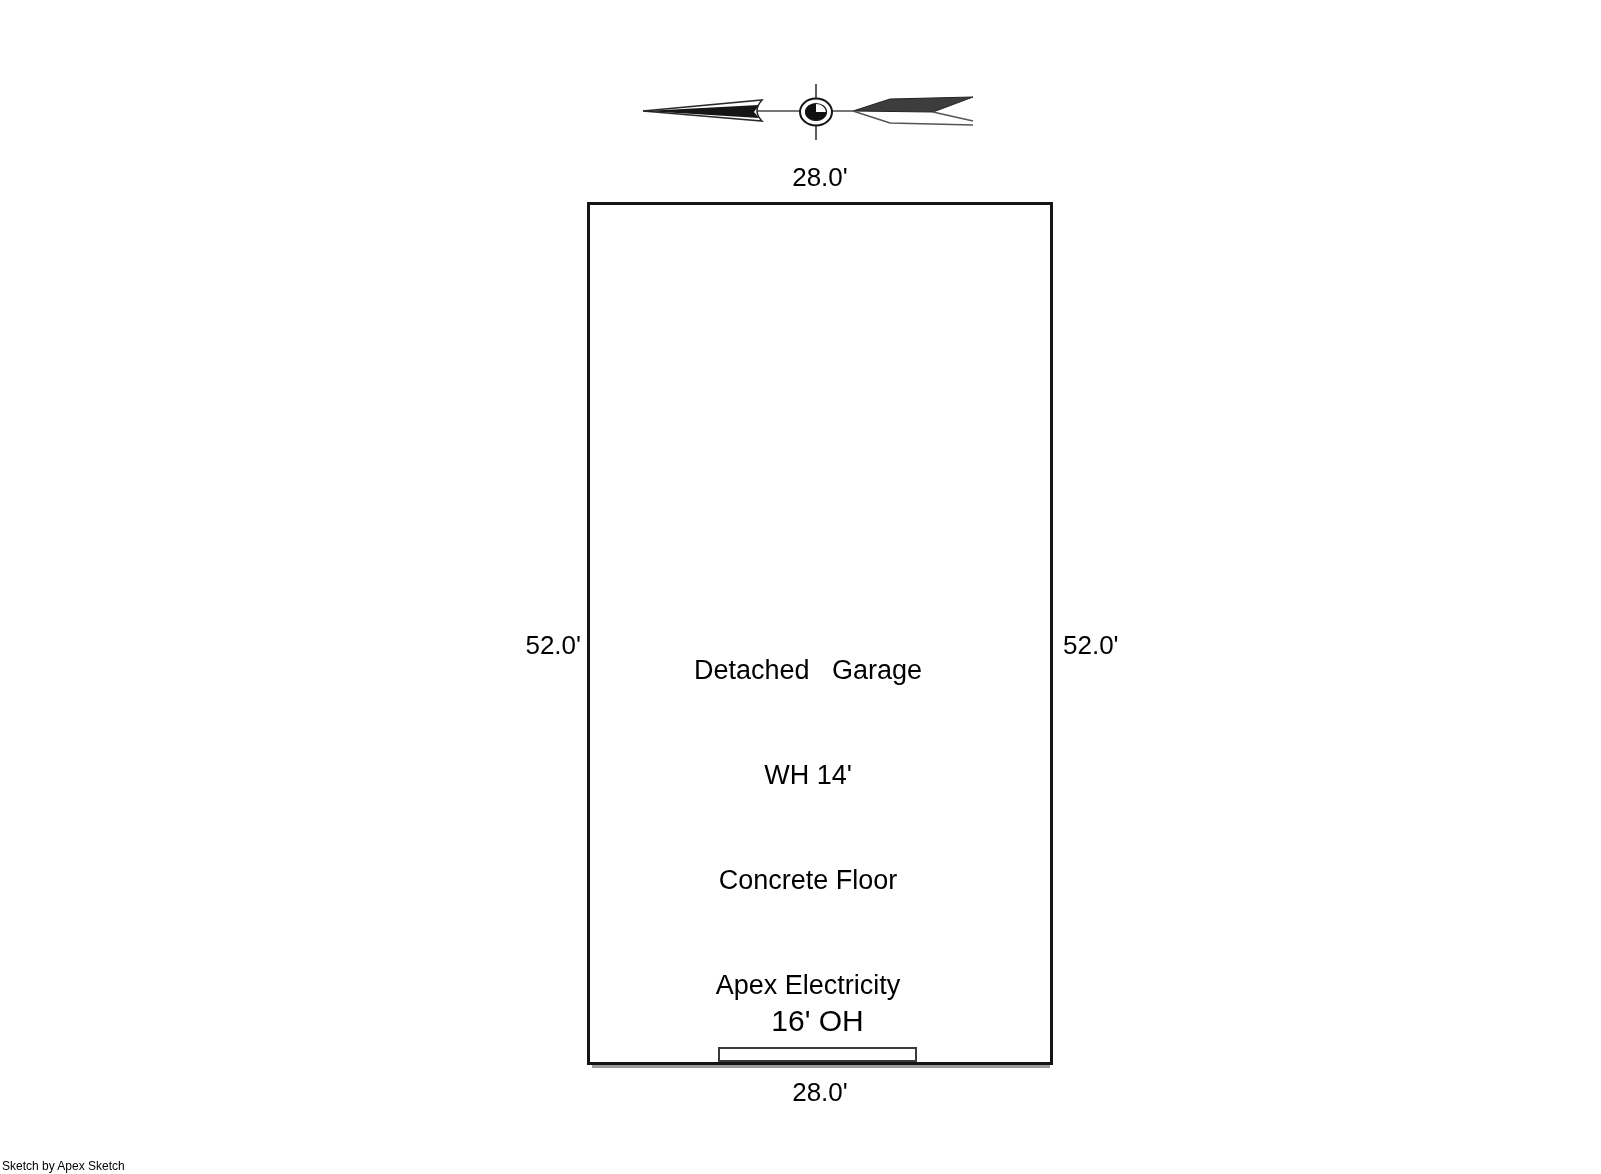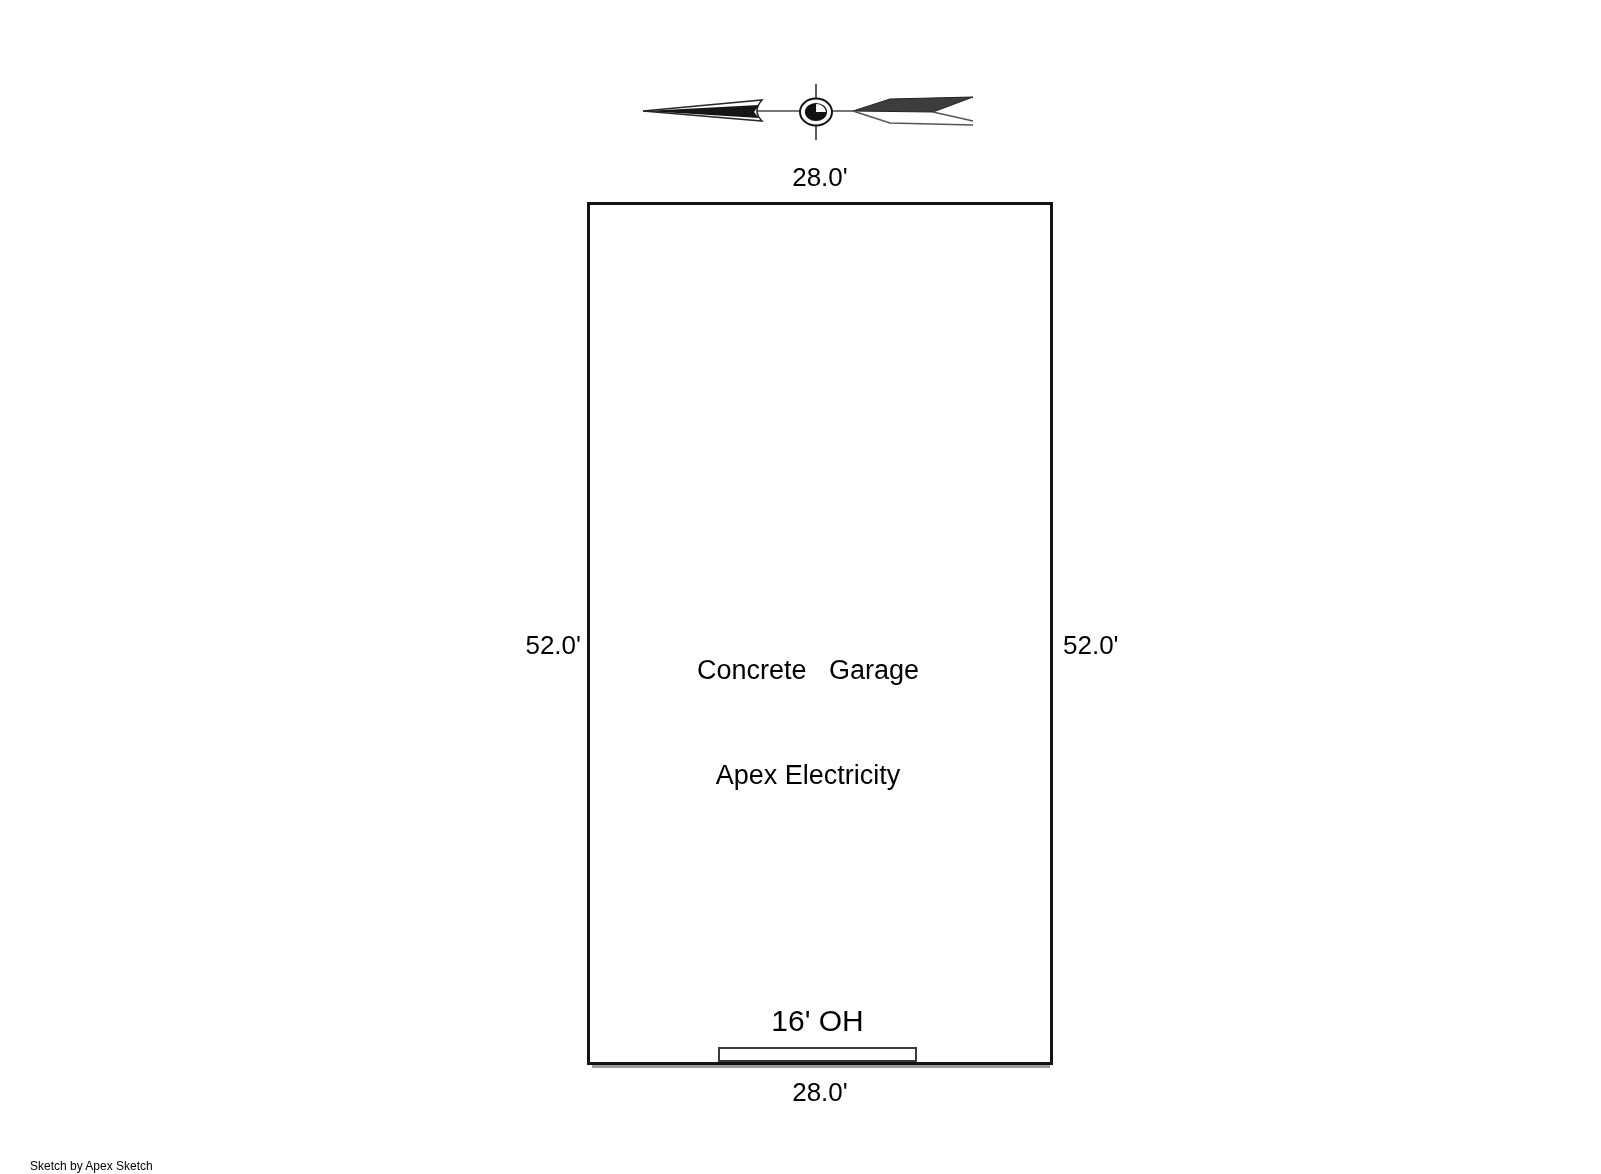--- a/index.html
+++ b/index.html
@@ -90,21 +90,20 @@
     z-index: 2;
   }
 
   .footer-credit {
     position: absolute;
     left: 2px;
     top: 1159px;
     font-size: 12px;
     letter-spacing: 0px;
     color: #000000;
-    margin-left: 28px;
   }
 </style>
 </head>
 <body>
 
 <div class="canvas">
 
   <svg class="north-arrow" width="370" height="75" viewBox="0 0 370 75">
 
     <line x1="23" y1="36" x2="233" y2="36" stroke="#777777" stroke-width="2"></line>
@@ -125,21 +124,23 @@
 
   <div class="dim dim-top">28.0'</div>
 
   <div class="building"></div>
   <div class="wall-shadow"></div>
 
   <div class="dim dim-left">52.0'</div>
   <div class="dim dim-right">52.0'</div>
 
   <div class="label-block">
-    <div>Concrete   Garage</div>
+    <div>Detached   Garage</div>
+    <div>WH 14'</div>
+    <div>Concrete Floor</div>
     <div>Apex Electricity</div>
   </div>
 
   <div class="door-label">16' OH</div>
   <div class="door"></div>
 
   <div class="dim dim-bottom">28.0'</div>
 
   <div class="footer-credit">Sketch by Apex Sketch</div>
 

